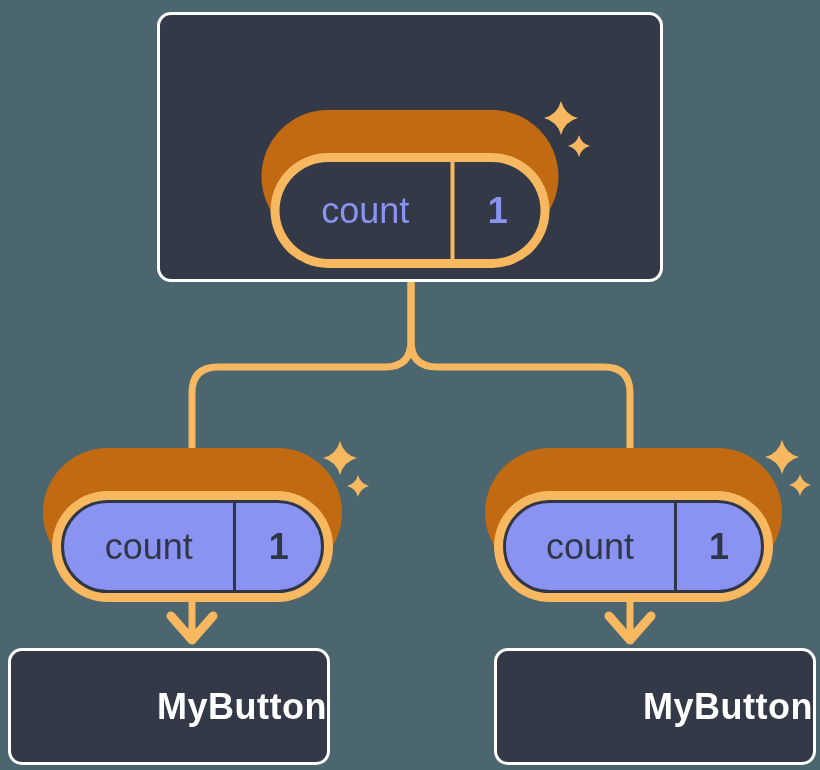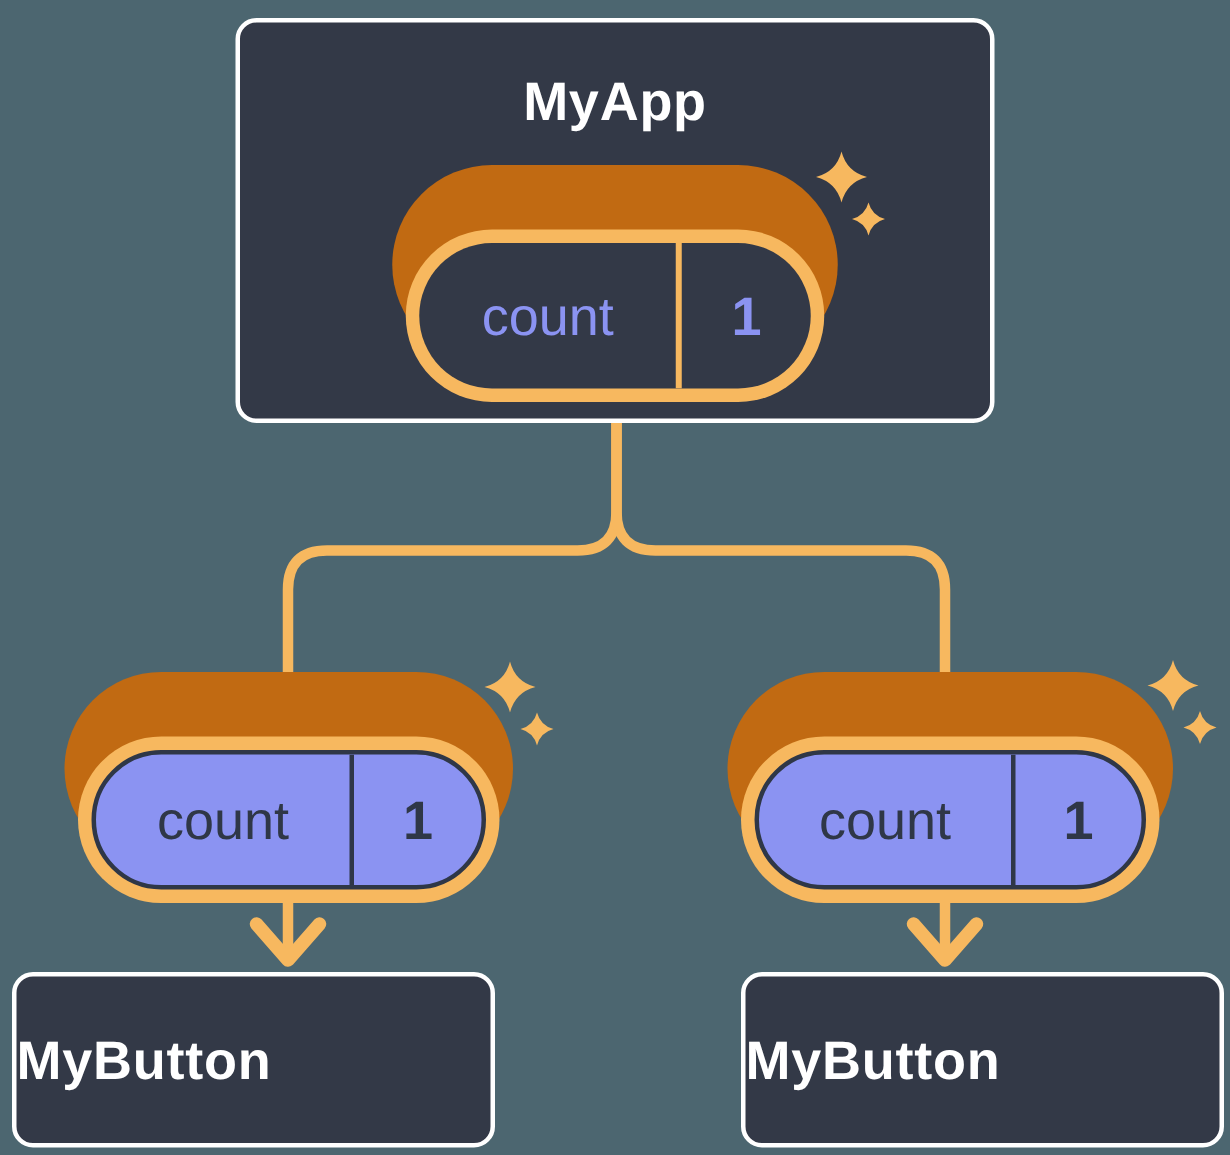--- a/index.html
+++ b/index.html
@@ -33,21 +33,21 @@
     position: absolute;
     background: var(--node);
     border: 3px solid var(--node-border);
     border-radius: 14px;
     z-index: 2;
   }
   .app-box { left: 157px; top: 12px; width: 506px; height: 270px; }
   .btn-box {
     display: flex;
     align-items: center;
-    justify-content: flex-start;
+    justify-content: flex-end;
   }
   .btn-box.left  { left: 8px;   top: 648px; width: 322px; height: 117px; }
   .btn-box.right { left: 494px; top: 648px; width: 322px; height: 117px; }
 
   .node-title {
     color: #FFFFFF;
     font-size: 36px;
     font-weight: 600;
     letter-spacing: 0.5px;
     text-align: center;
@@ -115,21 +115,20 @@
 <div class="stage">
 
   <svg class="connectors" width="820" height="770" viewBox="0 0 820 770" fill="none">
     <path d="M411 282 V341 Q411 367 385 367 H218 Q192 367 192 393 V640" stroke="#F7B85F" stroke-width="7" stroke-linecap="round" fill="none"></path>
     <path d="M411 282 V341 Q411 367 437 367 H604 Q630 367 630 393 V640" stroke="#F7B85F" stroke-width="7" stroke-linecap="round" fill="none"></path>
     <path d="M171 616 L192 640 L213 616" stroke="#F7B85F" stroke-width="9" stroke-linecap="round" stroke-linejoin="round" fill="none"></path>
     <path d="M609 616 L630 640 L651 616" stroke="#F7B85F" stroke-width="9" stroke-linecap="round" stroke-linejoin="round" fill="none"></path>
   </svg>
 
   <div class="node-box app-box">
-    <div class="node-title">MyApp</div>
     <div class="pill dark">
       <div class="pill-mid">
         <div class="pill-inner">
           <div class="pill-cell cell-name">count</div>
           <div class="pill-divider"></div>
           <div class="pill-cell cell-value">1</div>
         </div>
       </div>
     </div>
   </div>

